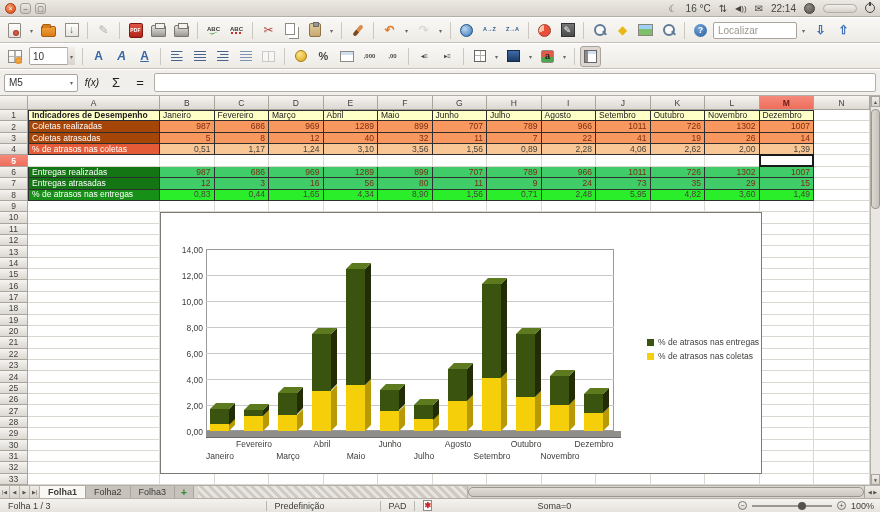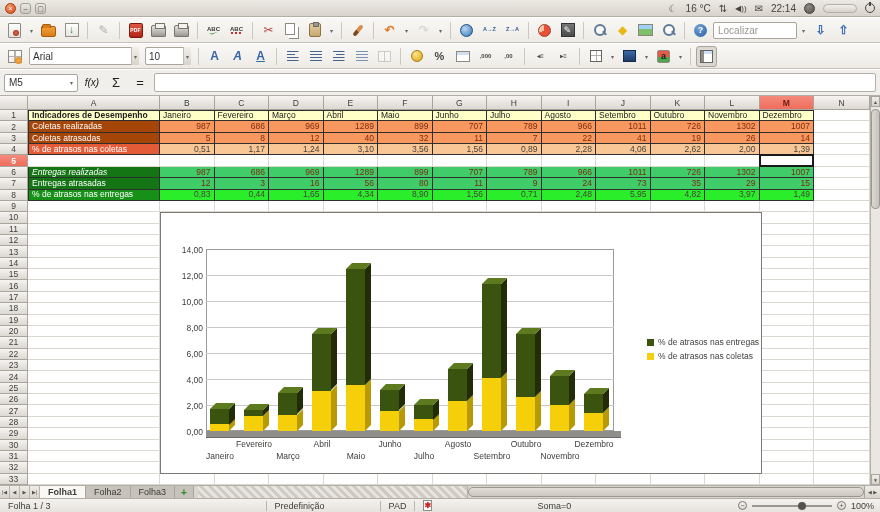--- a/index.html
+++ b/index.html
@@ -245,24 +245,20 @@
     <div class="tbtn">
       <span class="ic ic-glyph" style="color: rgb(59, 111, 179); font-weight: bold;">⇩</span>
     </div>
     <div class="tbtn">
       <span class="ic ic-glyph" style="color: rgb(59, 111, 179); font-weight: bold;">⇧</span>
     </div>
   </div>
 <div id="tb2" class="tbar">
     <div class="tbtn">
       <span class="ic ic-gridhand"></span>
-    </div>
-    <div class="combo" style="width: 110px;">
-      <span>Arial</span>
-      <span class="arr">▾</span>
     </div>
     <div class="combo" style="width: 46px;">
       <span>10</span>
       <span class="arr">▾</span>
     </div>
     <div class="sep"></div>
     <div class="tbtn">
       <span class="ic ic-A">A</span>
     </div>
     <div class="tbtn">
@@ -425,21 +421,21 @@
     <div class="cell" style="left: 378px; top: 59.4545px; width: 54.5px; height: 11.3636px;"></div>
     <div class="cell" style="left: 432.5px; top: 59.4545px; width: 54.5px; height: 11.3636px;"></div>
     <div class="cell" style="left: 487px; top: 59.4545px; width: 54.5px; height: 11.3636px;"></div>
     <div class="cell" style="left: 541.5px; top: 59.4545px; width: 54.5px; height: 11.3636px;"></div>
     <div class="cell" style="left: 596px; top: 59.4545px; width: 54.5px; height: 11.3636px;"></div>
     <div class="cell" style="left: 650.5px; top: 59.4545px; width: 54.5px; height: 11.3636px;"></div>
     <div class="cell" style="left: 705px; top: 59.4545px; width: 54.5px; height: 11.3636px;"></div>
     <div class="cell" style="left: 759.5px; top: 59.4545px; width: 54.5px; height: 11.3636px;"></div>
     <div class="cell" style="left: 814px; top: 59.4545px; width: 56px; height: 11.3636px;"></div>
     <div class="hdr" style="left: 0px; top: 70.8182px; width: 28px; height: 11.3636px;">6</div>
-    <div class="cell c-lblC" style="left: 28px; top: 70.8182px; width: 132px; height: 11.3636px; border-left: 1px solid rgb(47, 47, 47); font-style: italic;">Entregas realizadas</div>
+    <div class="cell c-lblC" style="left: 28px; top: 70.8182px; width: 132px; height: 11.3636px; border-left: 1px solid rgb(47, 47, 47);">Entregas realizadas</div>
     <div class="cell c-valC num" style="left: 160px; top: 70.8182px; width: 54.5px; height: 11.3636px;">987</div>
     <div class="cell c-valC num" style="left: 214.5px; top: 70.8182px; width: 54.5px; height: 11.3636px;">686</div>
     <div class="cell c-valC num" style="left: 269px; top: 70.8182px; width: 54.5px; height: 11.3636px;">969</div>
     <div class="cell c-valC num" style="left: 323.5px; top: 70.8182px; width: 54.5px; height: 11.3636px;">1289</div>
     <div class="cell c-valC num" style="left: 378px; top: 70.8182px; width: 54.5px; height: 11.3636px;">899</div>
     <div class="cell c-valC num" style="left: 432.5px; top: 70.8182px; width: 54.5px; height: 11.3636px;">707</div>
     <div class="cell c-valC num" style="left: 487px; top: 70.8182px; width: 54.5px; height: 11.3636px;">789</div>
     <div class="cell c-valC num" style="left: 541.5px; top: 70.8182px; width: 54.5px; height: 11.3636px;">966</div>
     <div class="cell c-valC num" style="left: 596px; top: 70.8182px; width: 54.5px; height: 11.3636px;">1011</div>
     <div class="cell c-valC num" style="left: 650.5px; top: 70.8182px; width: 54.5px; height: 11.3636px;">726</div>
@@ -466,21 +462,21 @@
     <div class="cell c-valD num" style="left: 160px; top: 93.5455px; width: 54.5px; height: 11.3636px;">0,83</div>
     <div class="cell c-valD num" style="left: 214.5px; top: 93.5455px; width: 54.5px; height: 11.3636px;">0,44</div>
     <div class="cell c-valD num" style="left: 269px; top: 93.5455px; width: 54.5px; height: 11.3636px;">1,65</div>
     <div class="cell c-valD num" style="left: 323.5px; top: 93.5455px; width: 54.5px; height: 11.3636px;">4,34</div>
     <div class="cell c-valD num" style="left: 378px; top: 93.5455px; width: 54.5px; height: 11.3636px;">8,90</div>
     <div class="cell c-valD num" style="left: 432.5px; top: 93.5455px; width: 54.5px; height: 11.3636px;">1,56</div>
     <div class="cell c-valD num" style="left: 487px; top: 93.5455px; width: 54.5px; height: 11.3636px;">0,71</div>
     <div class="cell c-valD num" style="left: 541.5px; top: 93.5455px; width: 54.5px; height: 11.3636px;">2,48</div>
     <div class="cell c-valD num" style="left: 596px; top: 93.5455px; width: 54.5px; height: 11.3636px;">5,95</div>
     <div class="cell c-valD num" style="left: 650.5px; top: 93.5455px; width: 54.5px; height: 11.3636px;">4,82</div>
-    <div class="cell c-valD num" style="left: 705px; top: 93.5455px; width: 54.5px; height: 11.3636px;">3,97</div>
+    <div class="cell c-valD num" style="left: 705px; top: 93.5455px; width: 54.5px; height: 11.3636px;">3,60</div>
     <div class="cell c-valD num" style="left: 759.5px; top: 93.5455px; width: 54.5px; height: 11.3636px;">1,49</div>
     <div class="cell" style="left: 814px; top: 93.5455px; width: 56px; height: 11.3636px;"></div>
     <div class="hdr" style="left: 0px; top: 104.909px; width: 28px; height: 11.3636px;">9</div>
     <div class="cell" style="left: 28px; top: 104.909px; width: 132px; height: 11.3636px;"></div>
     <div class="cell" style="left: 160px; top: 104.909px; width: 54.5px; height: 11.3636px;"></div>
     <div class="cell" style="left: 214.5px; top: 104.909px; width: 54.5px; height: 11.3636px;"></div>
     <div class="cell" style="left: 269px; top: 104.909px; width: 54.5px; height: 11.3636px;"></div>
     <div class="cell" style="left: 323.5px; top: 104.909px; width: 54.5px; height: 11.3636px;"></div>
     <div class="cell" style="left: 378px; top: 104.909px; width: 54.5px; height: 11.3636px;"></div>
     <div class="cell" style="left: 432.5px; top: 104.909px; width: 54.5px; height: 11.3636px;"></div>

